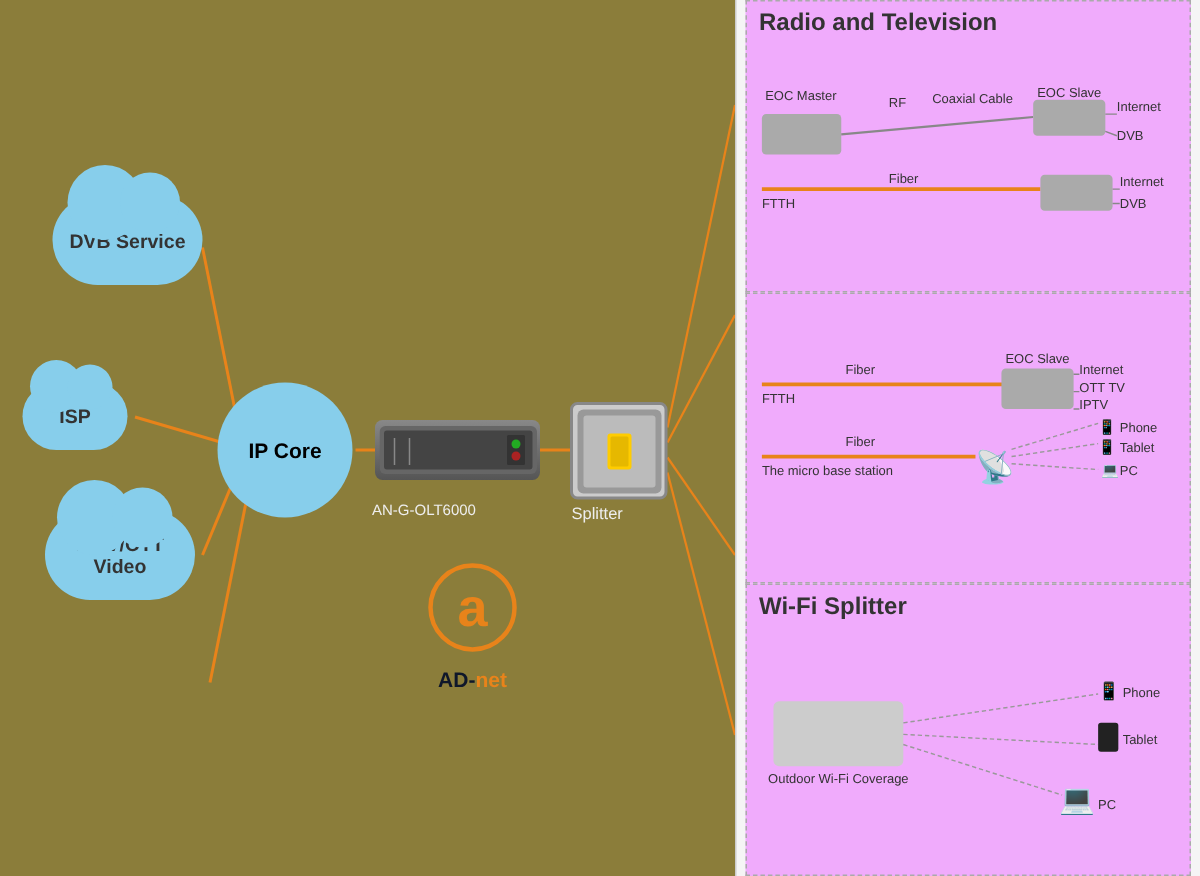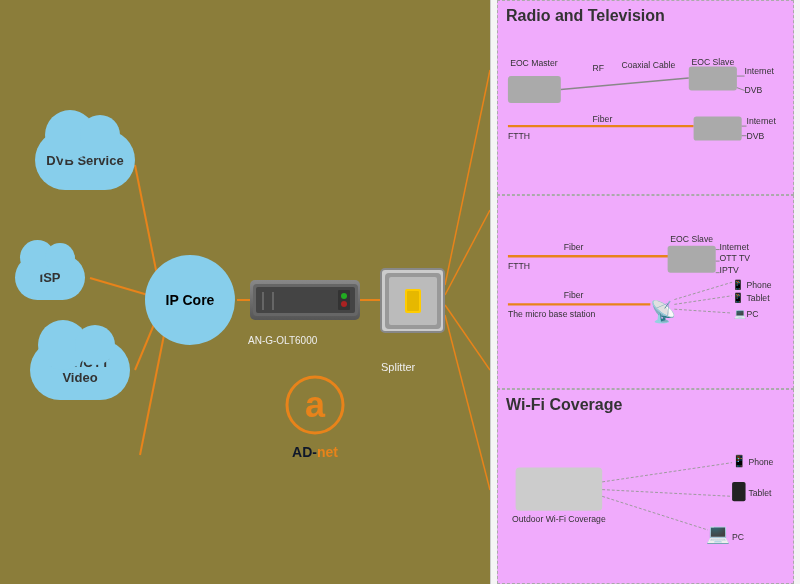--- a/index.html
+++ b/index.html
@@ -179,21 +179,20 @@
       color: #eee;
       font-size: 10px;
       margin-top: 12px;
     }
 
     .splitter-label {
       left: 381px;
       top: 337px;
       color: #eee;
       font-size: 11px;
-      margin-top: 24px;
     }
 
     
     .adnet-logo {
       position: absolute;
       left: 265px;
       top: 375px;
       text-align: center;
       width: 100px;
     }
@@ -384,21 +383,21 @@
 
         <line x1="175" y1="80" x2="235" y2="62" stroke="#999" stroke-width="1" stroke-dasharray="3,2"></line>
         <line x1="175" y1="85" x2="235" y2="76" stroke="#999" stroke-width="1" stroke-dasharray="3,2"></line>
         <line x1="175" y1="90" x2="235" y2="94" stroke="#999" stroke-width="1" stroke-dasharray="3,2"></line>
       </svg>
     </div>
   </div>
 
 
   <div class="panel">
-    <div class="panel-title">Wi-Fi Coverage</div>
+    <div class="panel-title">Wi-Fi Splitter</div>
     <div class="panel-inner">
       <svg width="100%" height="100%" viewBox="0 0 290 110">
 
         <rect x="10" y="25" width="90" height="45" rx="4" fill="#ccc"></rect>
         <text x="55" y="82" text-anchor="middle" font-size="9" fill="#333">Outdoor Wi-Fi Coverage</text>
 
         <line x1="100" y1="40" x2="235" y2="20" stroke="#999" stroke-width="1" stroke-dasharray="3,2"></line>
         <line x1="100" y1="48" x2="235" y2="55" stroke="#999" stroke-width="1" stroke-dasharray="3,2"></line>
         <line x1="100" y1="55" x2="210" y2="90" stroke="#999" stroke-width="1" stroke-dasharray="3,2"></line>
 

